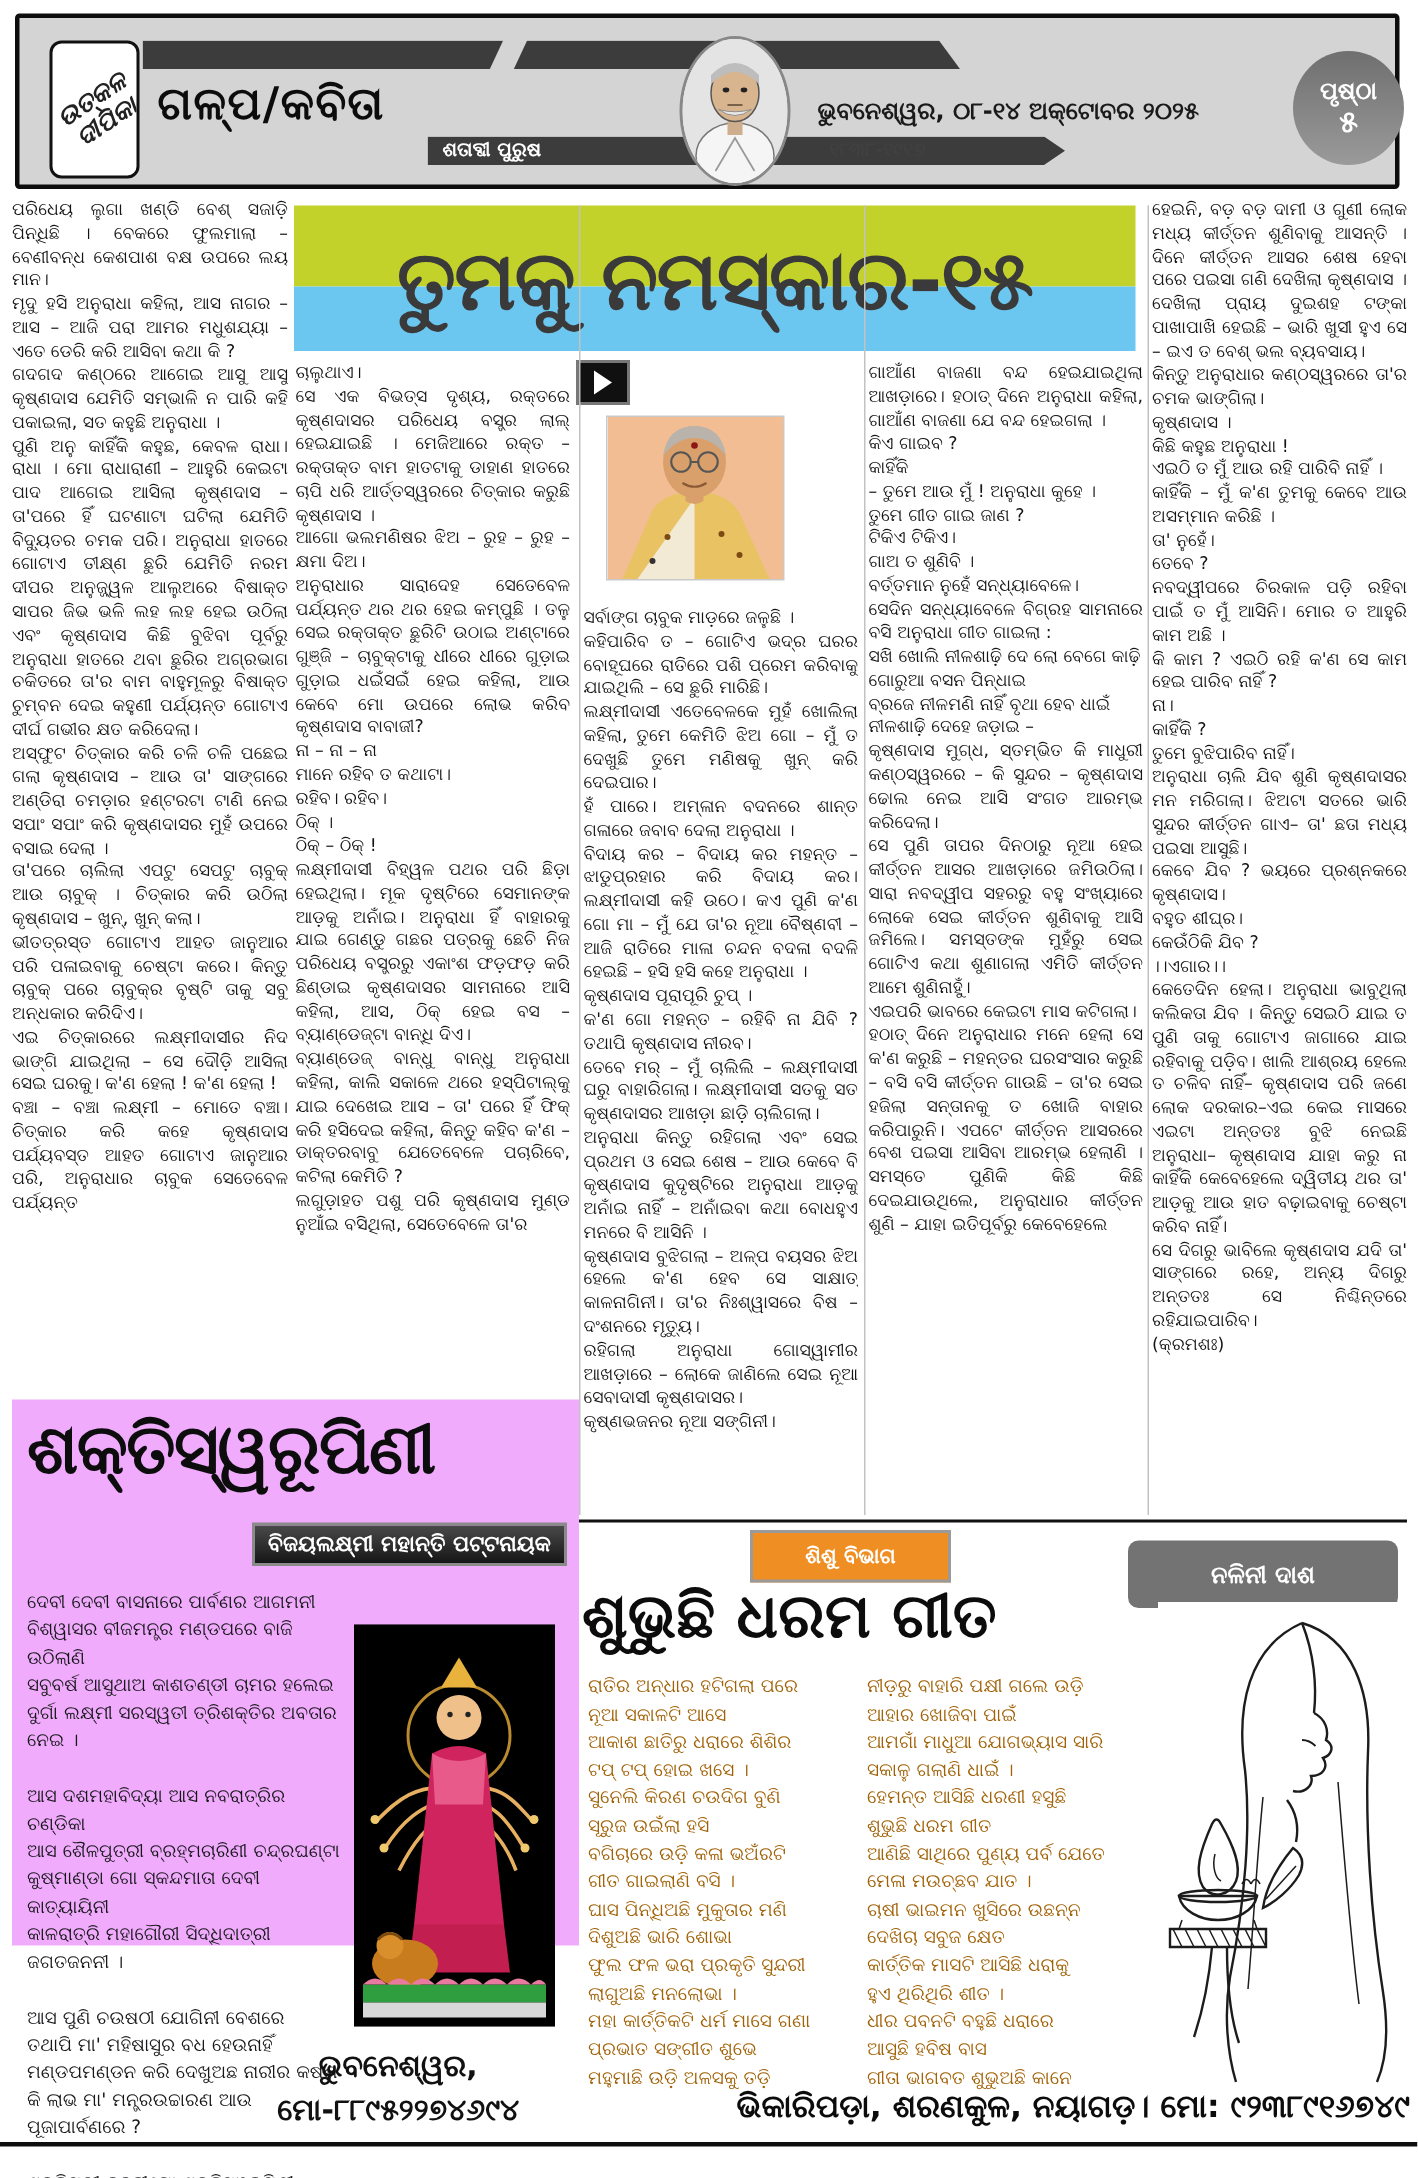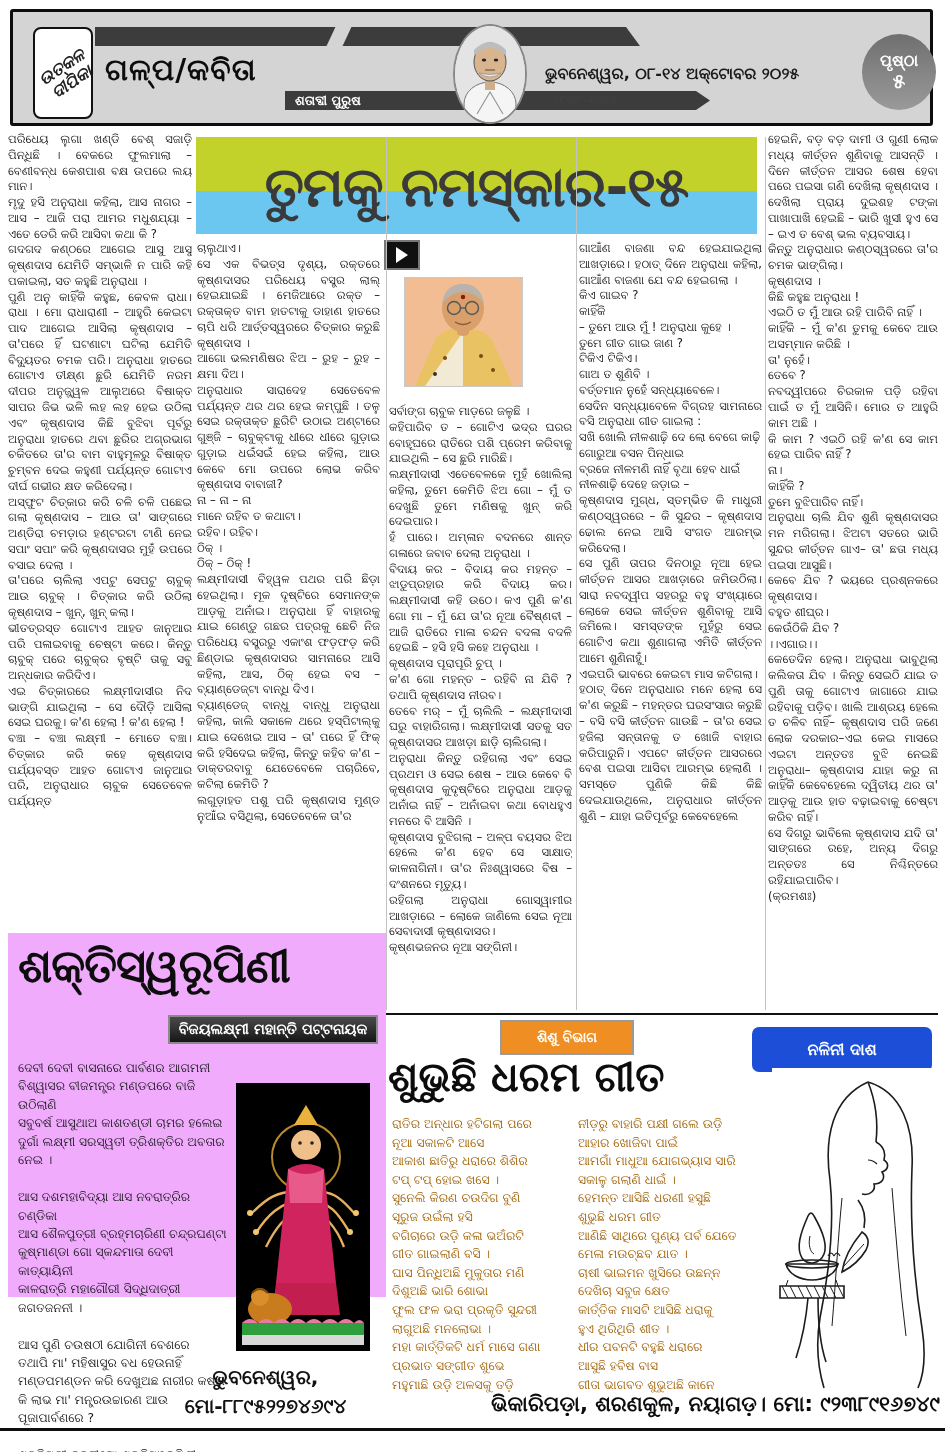--- a/index.html
+++ b/index.html
@@ -88,21 +88,21 @@
     position:absolute;left:150px;top:430px;width:215px;text-align:center;
     font-size:20px;font-weight:bold;color:#111;line-height:1.45;white-space:pre-line;
   }
   
   .shishu-badge{
     left:500px;top:1020px;width:134px;height:35px;background:#ef8e22;border:2px solid #9a9a9a;box-sizing:border-box;
     color:#fff;display:flex;align-items:center;justify-content:center;font-size:14px;font-weight:bold;
   }
   .shishu-title{left:388px;top:1053px;width:380px;font-size:41px;font-weight:bold;color:#0c0c0c;}
   .shishu-author{
-    left:752px;top:1027px;width:180px;height:45px;background:#1d4ed8;border-radius:7px;
+    left:752px;top:1027px;width:180px;height:45px;background:#737373;border-radius:7px;
     color:#fff;display:flex;align-items:center;justify-content:center;font-size:16px;font-weight:bold;
   }
   .shishu-col{font-size:12.4px;line-height:1.5;white-space:pre-line;color:#a16207;overflow:hidden;}
   .shishu-a{left:392px;top:1115px;width:180px;height:278px;}
   .shishu-b{left:578px;top:1115px;width:192px;height:278px;}
   .pray-art{left:772px;top:1068px;width:168px;height:322px;overflow:hidden;}
   .shishu-foot{
     left:425px;top:1392px;width:515px;text-align:right;
     font-size:21px;font-weight:bold;color:#0c0c0c;
   }

